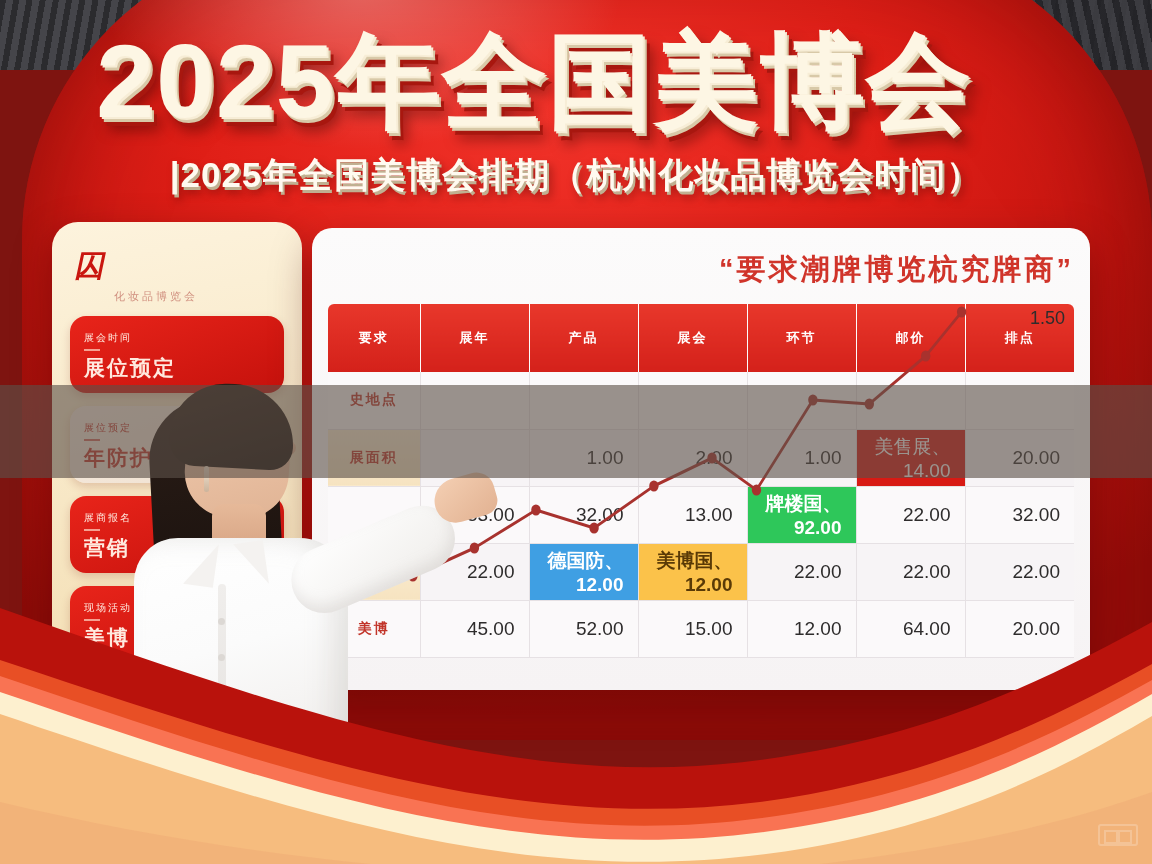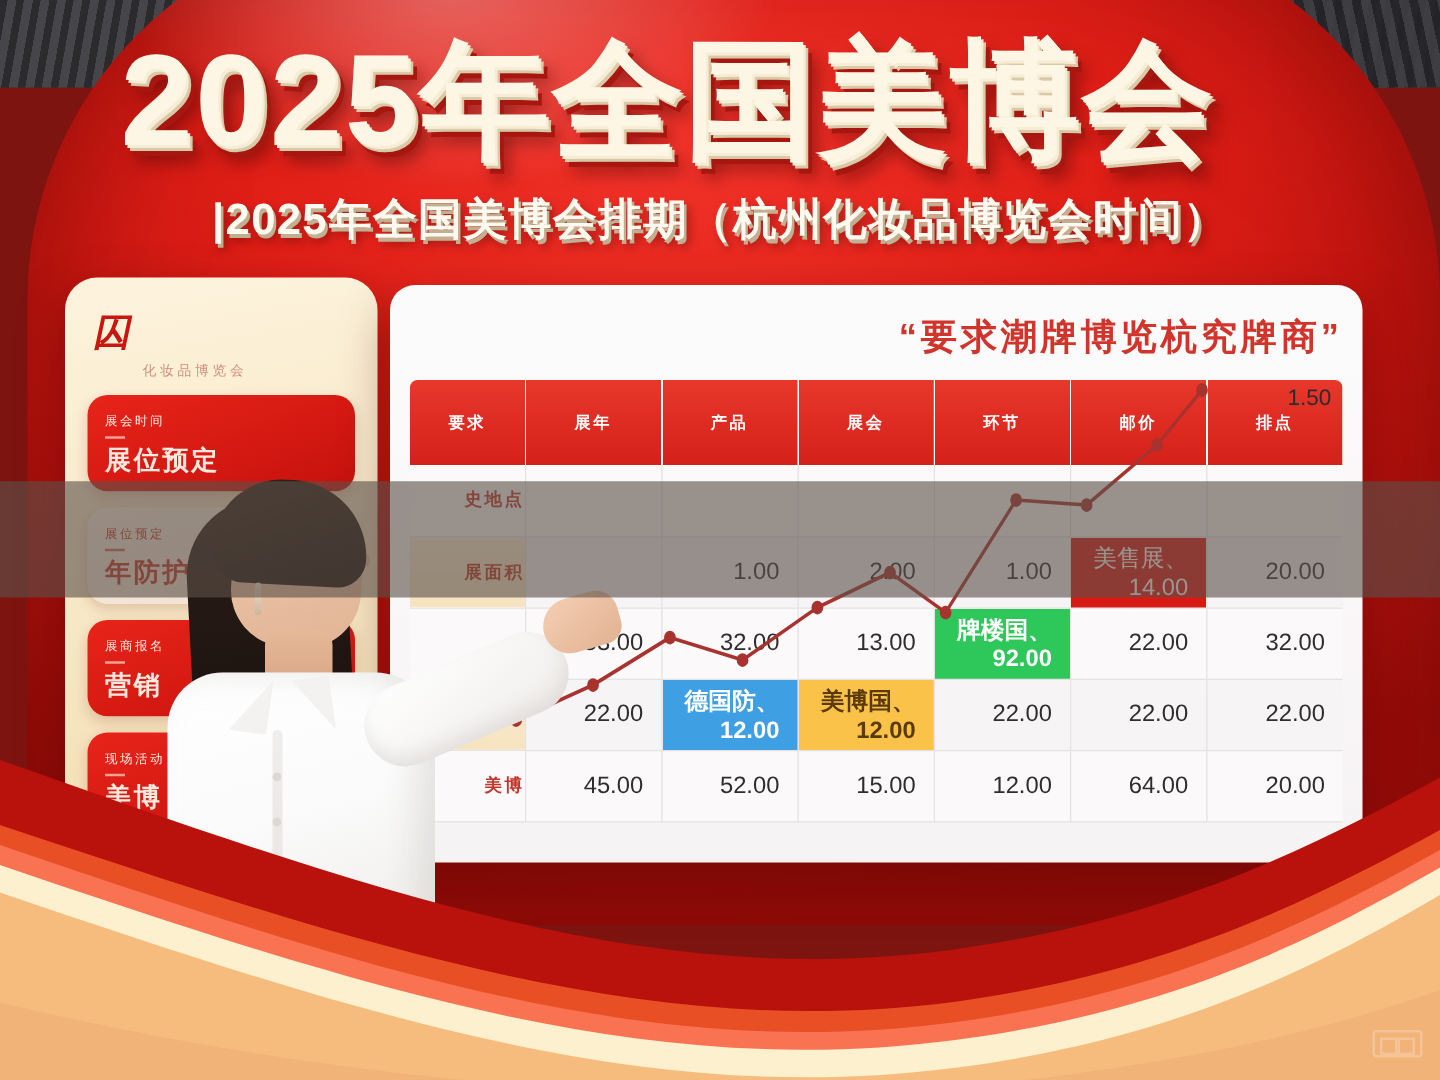--- a/index.html
+++ b/index.html
@@ -119,21 +119,21 @@
   table.grid tbody td{
     height:57px; font-size:19px; color:#2e2c2c; text-align:right;
     padding:0 14px; border-bottom:1px solid #e6e1e4; border-right:1px solid #e6e1e4;
     background:#f7f4f6;
   }
   table.grid tbody tr:nth-child(odd) td{ background:#fbf9fa; }
   table.grid tbody td:last-child{ border-right:none; }
   table.grid tbody td.rowhead{
     background:linear-gradient(180deg,#fbeed4,#f6e3c0);
     color:#c2352a; font-size:14px; font-weight:700; letter-spacing:2px;
-    text-align:right; padding:0; filter:blur(.5px);
+    text-align:center; padding:0; filter:blur(.5px);
   }
   td.cell-green{ background:#2ec75a !important; color:#fff !important; font-weight:700; filter:blur(.35px); }
   td.cell-blue { background:#3f9fe3 !important; color:#fff !important; font-weight:700; filter:blur(.35px); }
   td.cell-amber{ background:#fbc council; }
   td.cell-amber{ background:#fbc24a !important; color:#5a3a06 !important; font-weight:700; filter:blur(.35px); }
   td.cell-red  { background:#d81a14 !important; color:#fff !important; font-weight:400; filter:blur(.35px); }
 
   
   .chartlayer{
     position:absolute; left:312px; top:228px; width:665px; height:462px;

